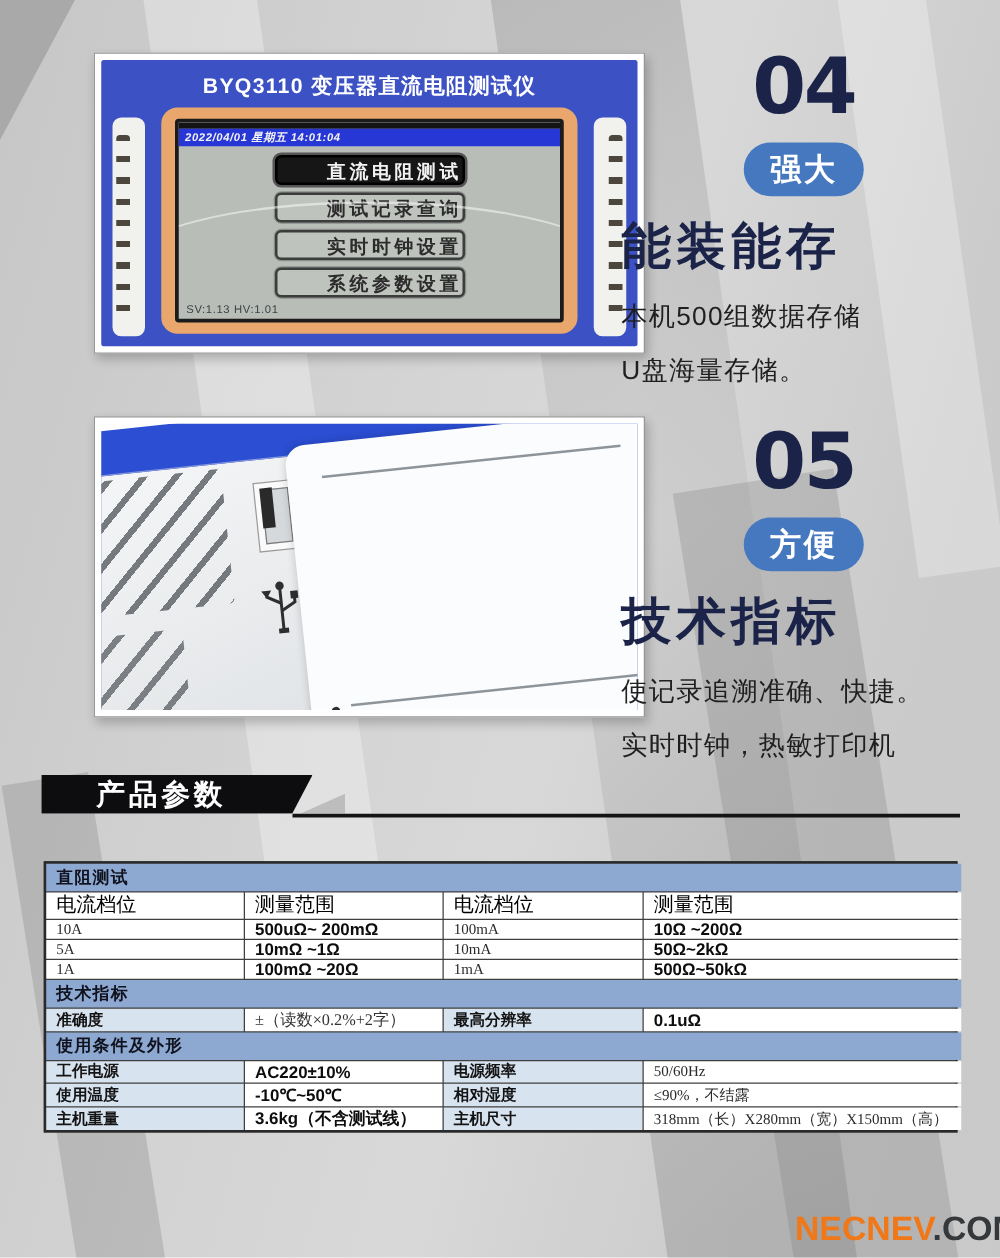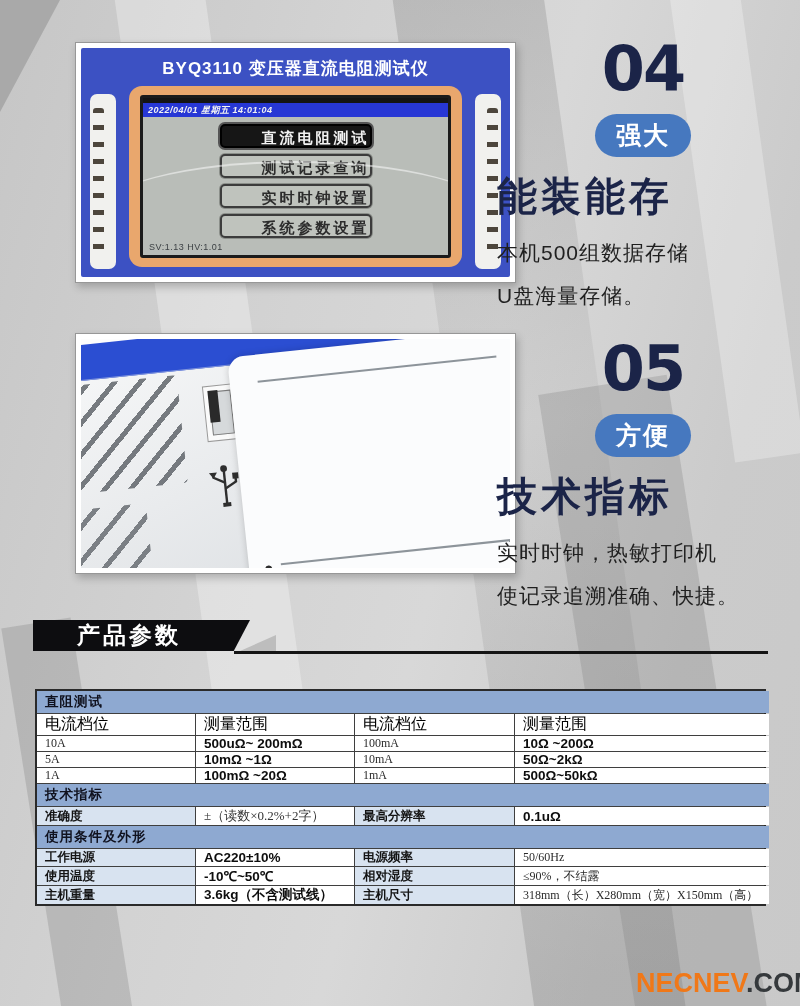--- a/index.html
+++ b/index.html
@@ -199,22 +199,22 @@
       </div>
     </div>
   </div>
 
   <div class="feature" id="feature-05">
     <div class="feat-head">
       <span class="feat-num">05</span>
       <span class="feat-badge">方便</span>
     </div>
     <div class="feat-title">技术指标</div>
+    <div class="feat-line">使记录追溯准确、快捷。</div>
     <div class="feat-line">实时时钟，热敏打印机</div>
-    <div class="feat-line">使记录追溯准确、快捷。</div>
   </div>
 
   <div class="banner-wrap">
     <div class="banner">产品参数</div>
     <div class="banner-accent"></div>
     <div class="banner-line"></div>
   </div>
 
   <div class="spec">
     <div class="row-band">直阻测试</div>

